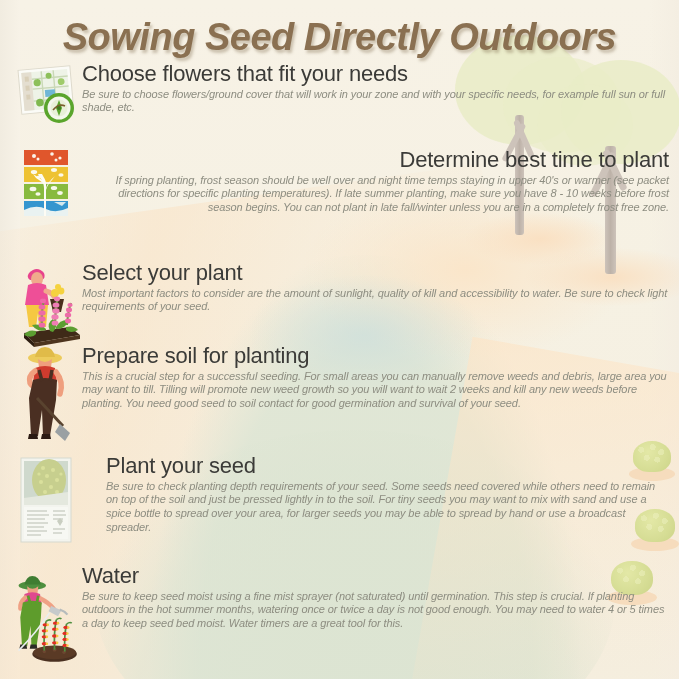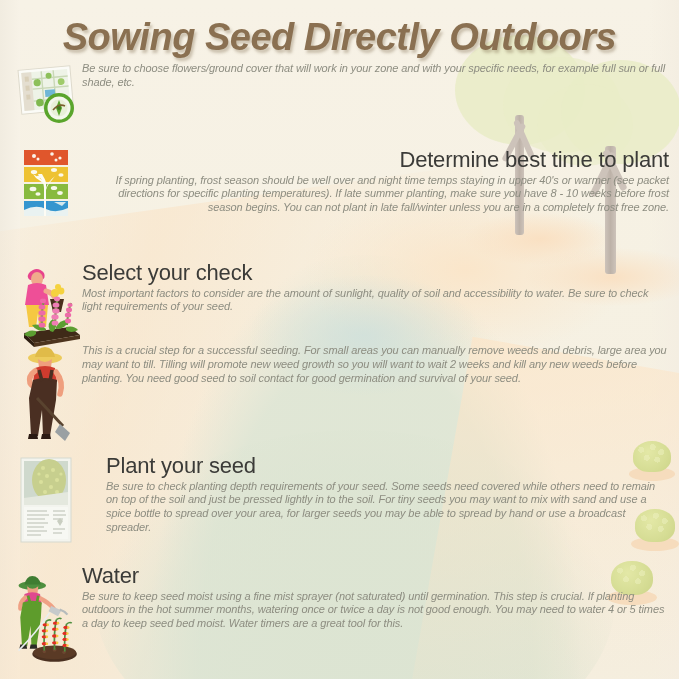--- a/index.html
+++ b/index.html
@@ -295,20 +295,21 @@
             <circle cx="14" cy="18" r="15" fill="#5aa52c"></circle>
             <circle cx="14" cy="18" r="11.5" fill="#f4f7ec"></circle>
             <circle cx="14" cy="18" r="8.5" fill="#e8f0d8"></circle>
             <path d="M14 10 L17 18 L14 26 L11 18 Z" fill="#5aa52c"></path>
             <path d="M8 20 Q14 13 20 16" stroke="#7a5f2e" stroke-width="1.6" fill="none"></path>
             <circle cx="14" cy="18" r="2" fill="#3f7a1e"></circle>
           </g>
         </svg>
       </div>
       <div class="step-body">
+        <div class="step-heading">Choose flowers that fit your needs</div>
         <div class="step-text">Be sure to choose flowers/ground cover  that will work in your zone and with your specific needs, for example full sun or full shade, etc.</div>
       </div>
     </div>
 
     <div class="step" style="height:113px;text-align:right;">
       <div class="step-icon">
         <svg class="icon-art" width="56" height="74" viewBox="0 0 56 74">
           <rect x="6" y="2" width="44" height="15" fill="#e0562c"></rect>
           <rect x="6" y="19" width="44" height="15" fill="#eec232"></rect>
           <rect x="6" y="36" width="44" height="15" fill="#88ba3e"></rect>
@@ -397,22 +398,22 @@
             <g fill="#ee6aa8">
               <ellipse cx="60" cy="44" rx="2.6" ry="2.1"></ellipse>
                 <ellipse cx="59" cy="49" rx="3" ry="2.4"></ellipse>
               <ellipse cx="58" cy="54" rx="3.2" ry="2.5"></ellipse>
                 <ellipse cx="58" cy="60" rx="3" ry="2.4"></ellipse>
             </g>
           </g>
         </svg>
       </div>
       <div class="step-body">
-        <div class="step-heading">Select your check</div>
-        <div class="step-text">Most important factors to consider are the amount of sunlight, quality of soil and accessibility to water. Be sure to check light  requirements of your seed.</div>
+        <div class="step-heading">Select your plant</div>
+        <div class="step-text">Most important factors to consider are the amount of sunlight, quality of kill and accessibility to water. Be sure to check light  requirements of your seed.</div>
       </div>
     </div>
 
     <div class="step" style="height:110px;">
       <div class="step-icon">
         <svg class="icon-art" width="62" height="100" viewBox="0 0 62 100">
 
           <ellipse cx="30" cy="14" rx="17" ry="5.5" fill="#eccb5c"></ellipse>
           <path d="M20 13 q2 -10 10 -10 q8 0 10 10 z" fill="#e0bb49"></path>
 
@@ -427,20 +428,21 @@
           <path d="M24 26 l3 11 M37 26 l-2 11" stroke="#4a2f22" stroke-width="3.5" fill="none"></path>
 
           <path d="M27 90 h8 l1 5 h-10 z" fill="#2b1a12"></path>
           <path d="M14 90 h8 l1 5 h-10 z" fill="#2b1a12"></path>
 
           <line x1="22" y1="54" x2="48" y2="82" stroke="#59432f" stroke-width="3"></line>
           <path d="M45 80 l10 9 l-5 8 l-10 -9 z" fill="#9aa0a3"></path>
         </svg>
       </div>
       <div class="step-body">
+        <div class="step-heading">Prepare soil for planting</div>
         <div class="step-text">This is a crucial step for a successful seeding. For small areas you can manually remove weeds and debris, large area you may want to till. Tilling will promote new weed growth so you will want to wait 2 weeks and kill any new weeds before planting. You need good seed to soil contact for good germination and survival of your seed.</div>
       </div>
     </div>
 
     <div class="step" style="height:110px;gap:24px;">
       <div class="step-icon">
         <svg class="icon-art" width="58" height="92" viewBox="0 0 58 92">
           <rect x="4" y="4" width="50" height="84" fill="#f3f4ee" stroke="#d6d9cf" stroke-width="1"></rect>
           <rect x="7" y="7" width="44" height="44" fill="#cfd9cd"></rect>
           <ellipse cx="32" cy="26" rx="17" ry="21" fill="#c7cf8e"></ellipse>

